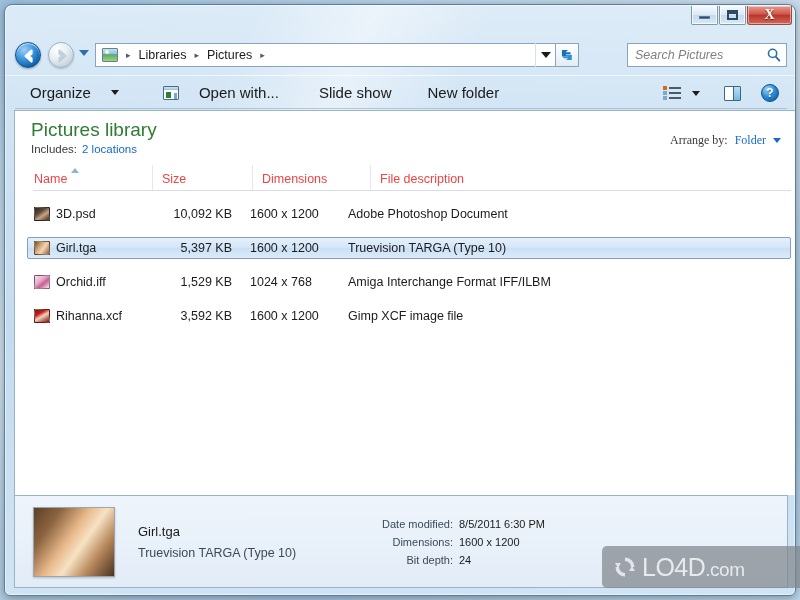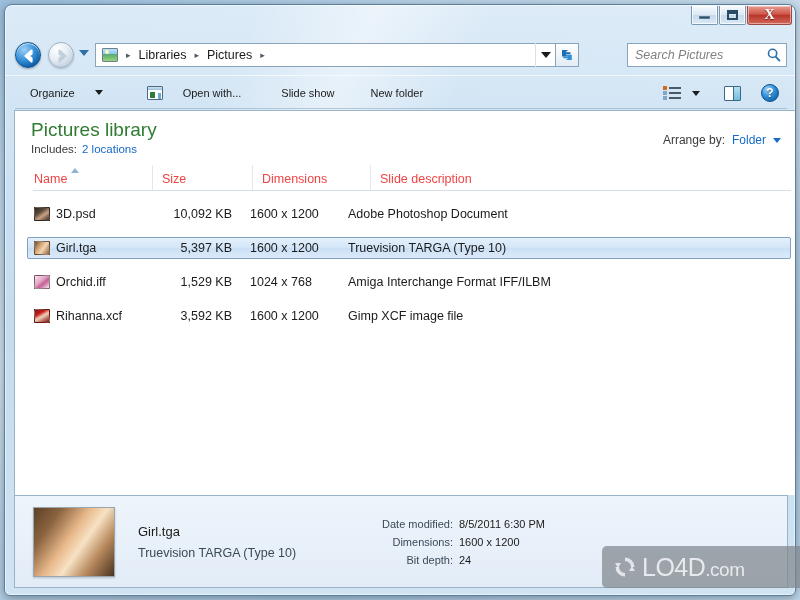--- a/index.html
+++ b/index.html
@@ -151,21 +151,21 @@
     border-top: 1px solid rgba(255,255,255,0.65);
     display: flex; align-items: center;
   }
   #commandbar::after {
     content:''; position: absolute; left: 10px; right: 10px; bottom: 0; height: 1px;
     background: rgba(120,150,175,0.45);
   }
   .cmdbtn {
     display: flex; align-items: center; gap: 20px;
     height: 24px; padding: 0 9px; margin-left: 3px;
-    font-size: 11px; color: #1b1b1b; border-radius: 3px;
+    font-size: 15px; color: #1b1b1b; border-radius: 3px;
     white-space: nowrap;
   }
   #organize-button { margin-left: 16px; }
   .caret-dn {
     width: 0; height: 0;
     border-left: 4px solid transparent; border-right: 4px solid transparent;
     border-top: 5px solid #1b1b1b;
   }
   #openwith-icon {
     width: 16px; height: 14px; border: 1px solid #4a6b86; border-radius: 1px;
@@ -221,21 +221,21 @@
     margin: 0;
   }
   #library-subline {
     margin-top: 3px; font-size: 11.5px; color: #3b3b3b;
     display: flex; align-items: baseline; gap: 5px;
   }
   #locations-link { color: #1569c7; }
   #arrange-by {
     position: absolute; right: 20px; top: 22px;
     display: flex; align-items: center; gap: 7px;
-    font-size: 12px; color: #3b3b3b;
+    font-size: 12px; color: #3b3b3b; font-family: Liberation Serif, serif;
   }
   #arrange-value { color: #1569c7; }
   #arrange-caret {
     width: 0; height: 0;
     border-left: 4px solid transparent; border-right: 4px solid transparent;
     border-top: 5px solid #1569c7;
   }
   
   #col-headers {
     position: relative; height: 26px; margin: 0 10px 0 18px;
@@ -458,21 +458,21 @@
         <div id="sort-arrow"></div>
         <span>Name</span>
       </div>
       <div class="colhead" style="width:100px;padding-left:8px;">
         <span>Size</span>
       </div>
       <div class="colhead" style="width:118px;padding-left:8px;">
         <span>Dimensions</span>
       </div>
       <div class="colhead" style="flex:1;padding-left:8px;">
-        <span>Slide description</span>
+        <span>File description</span>
       </div>
     </div>
 
     <div id="file-list">
 
       <div class="file-row">
         <div class="cell-name">
           <div class="thumb" id="thumb-3d"></div>
           <span>3D.psd</span>
         </div>

